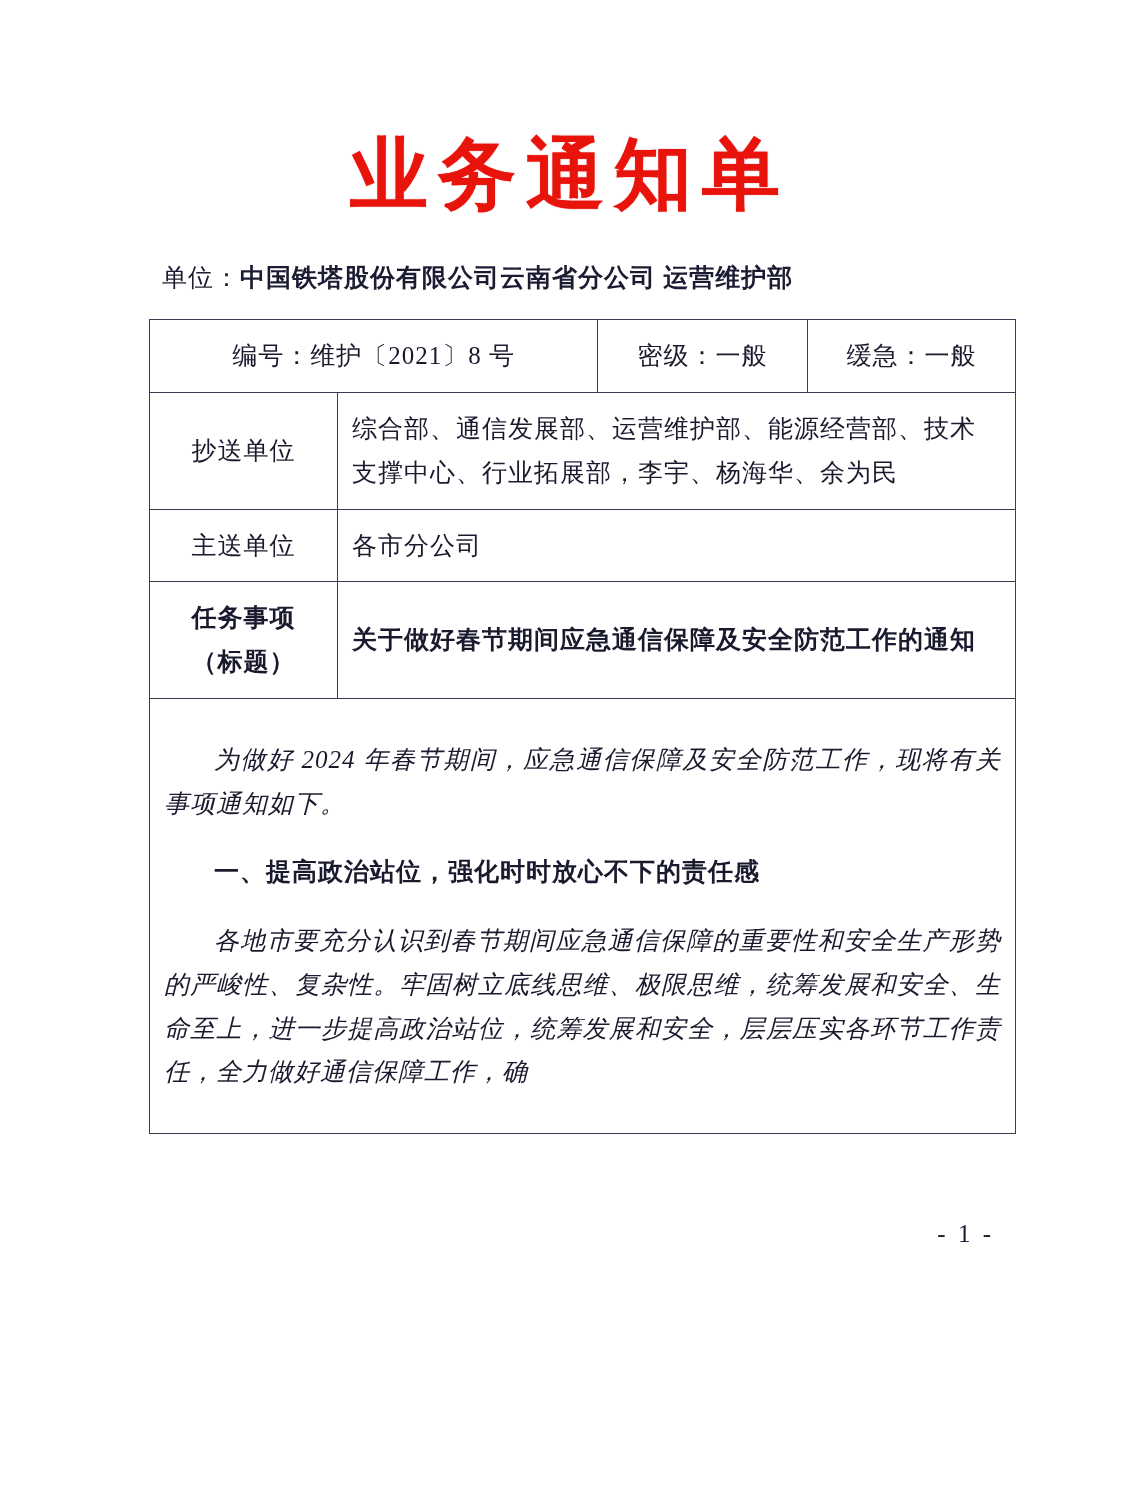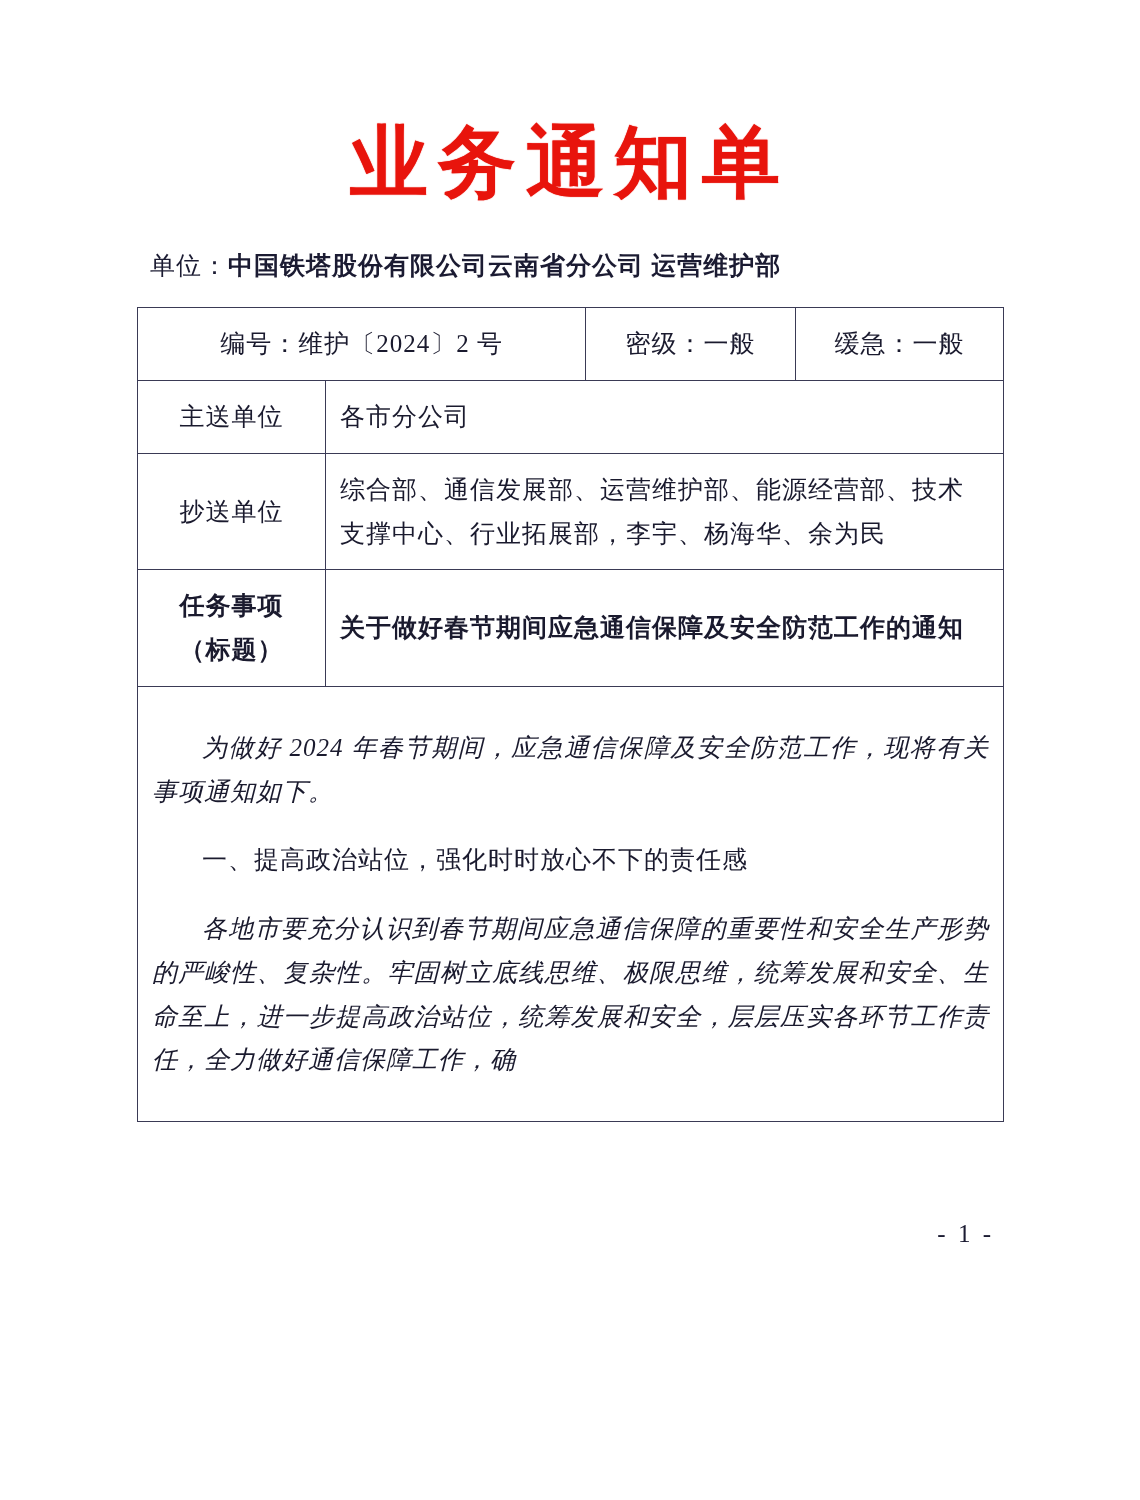--- a/index.html
+++ b/index.html
@@ -12,21 +12,21 @@
     height: 1500px;
     font-family: "Liberation Serif", "DejaVu Serif", serif;
     color: #1a1a2e;
     position: relative;
     overflow: hidden;
   }
   .page {
     width: 1140px;
     height: 1296px;
     box-sizing: border-box;
-    padding: 0;
+    padding: 12px;
     position: relative;
   }
   .doc-title {
     text-align: center;
     color: #e8140c;
     font-family: "Liberation Serif", "DejaVu Serif", serif;
     font-weight: bold;
     font-size: 78px;
     letter-spacing: 10px;
     margin: 0;
@@ -101,21 +101,21 @@
     font-size: 25.5px;
     line-height: 2.05;
     padding: 10px 10px 14px 12px;
     text-align: justify;
   }
   .indent {
     text-indent: 2em;
     font-style: italic;
   }
   .bold-line {
-    font-weight: normal;
+    font-weight: bold;
     text-indent: 2em;
   }
   .page-number {
     position: absolute;
     right: 146px;
     bottom: 48px;
     font-size: 25px;
     letter-spacing: 3px;
     color: #1b1b32;
   }
@@ -136,31 +136,31 @@
 
   <table class="doc-table">
     <colgroup>
       <col style="width:188px">
       <col style="width:260px">
       <col style="width:210px">
       <col style="width:208px">
     </colgroup>
     <tbody>
       <tr>
-        <td class="cell-center" colspan="2">编号：维护〔2024〕2 号</td>
+        <td class="cell-center" colspan="2">编号：维护〔2021〕8 号</td>
         <td class="cell-center">密级：一般</td>
         <td class="cell-center">缓急：一般</td>
       </tr>
       <tr>
+        <td class="cell-label">抄送单位</td>
+        <td colspan="3">综合部、通信发展部、运营维护部、能源经营部、技术支撑中心、行业拓展部，李宇、杨海华、余为民</td>
+      </tr>
+      <tr>
         <td class="cell-label">主送单位</td>
         <td colspan="3">各市分公司</td>
-      </tr>
-      <tr>
-        <td class="cell-label">抄送单位</td>
-        <td colspan="3">综合部、通信发展部、运营维护部、能源经营部、技术支撑中心、行业拓展部，李宇、杨海华、余为民</td>
       </tr>
       <tr>
         <td class="task-label">
           <span>任务事项</span>
           <span class="sub">（标题）</span>
         </td>
         <td class="task-title" colspan="3">关于做好春节期间应急通信保障及安全防范工作的通知</td>
       </tr>
       <tr>
         <td class="body-cell" colspan="4">

